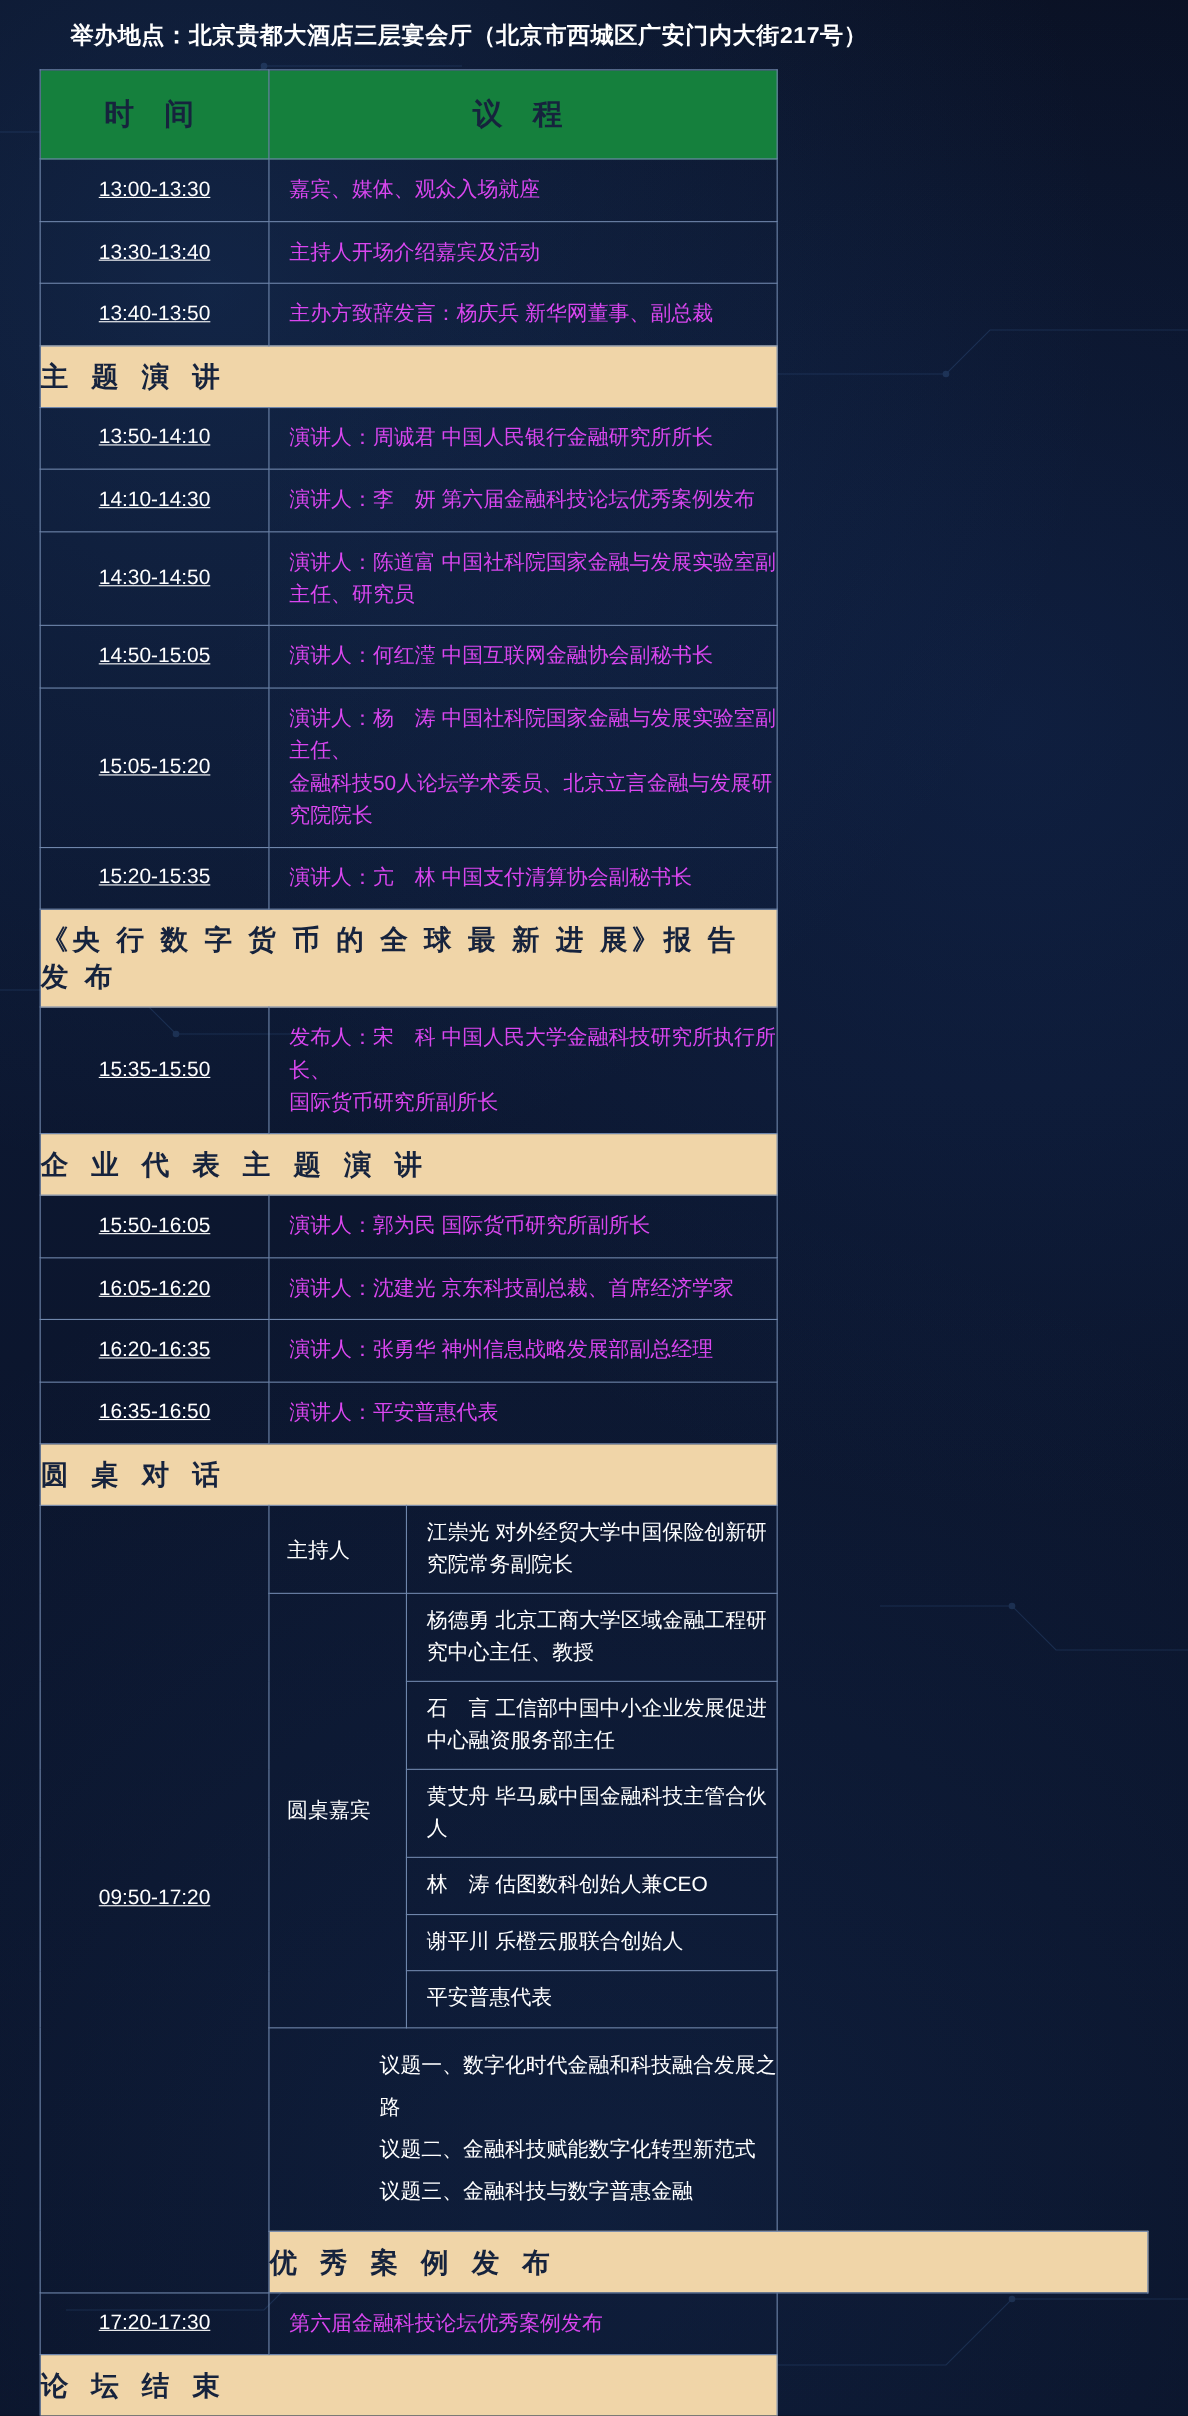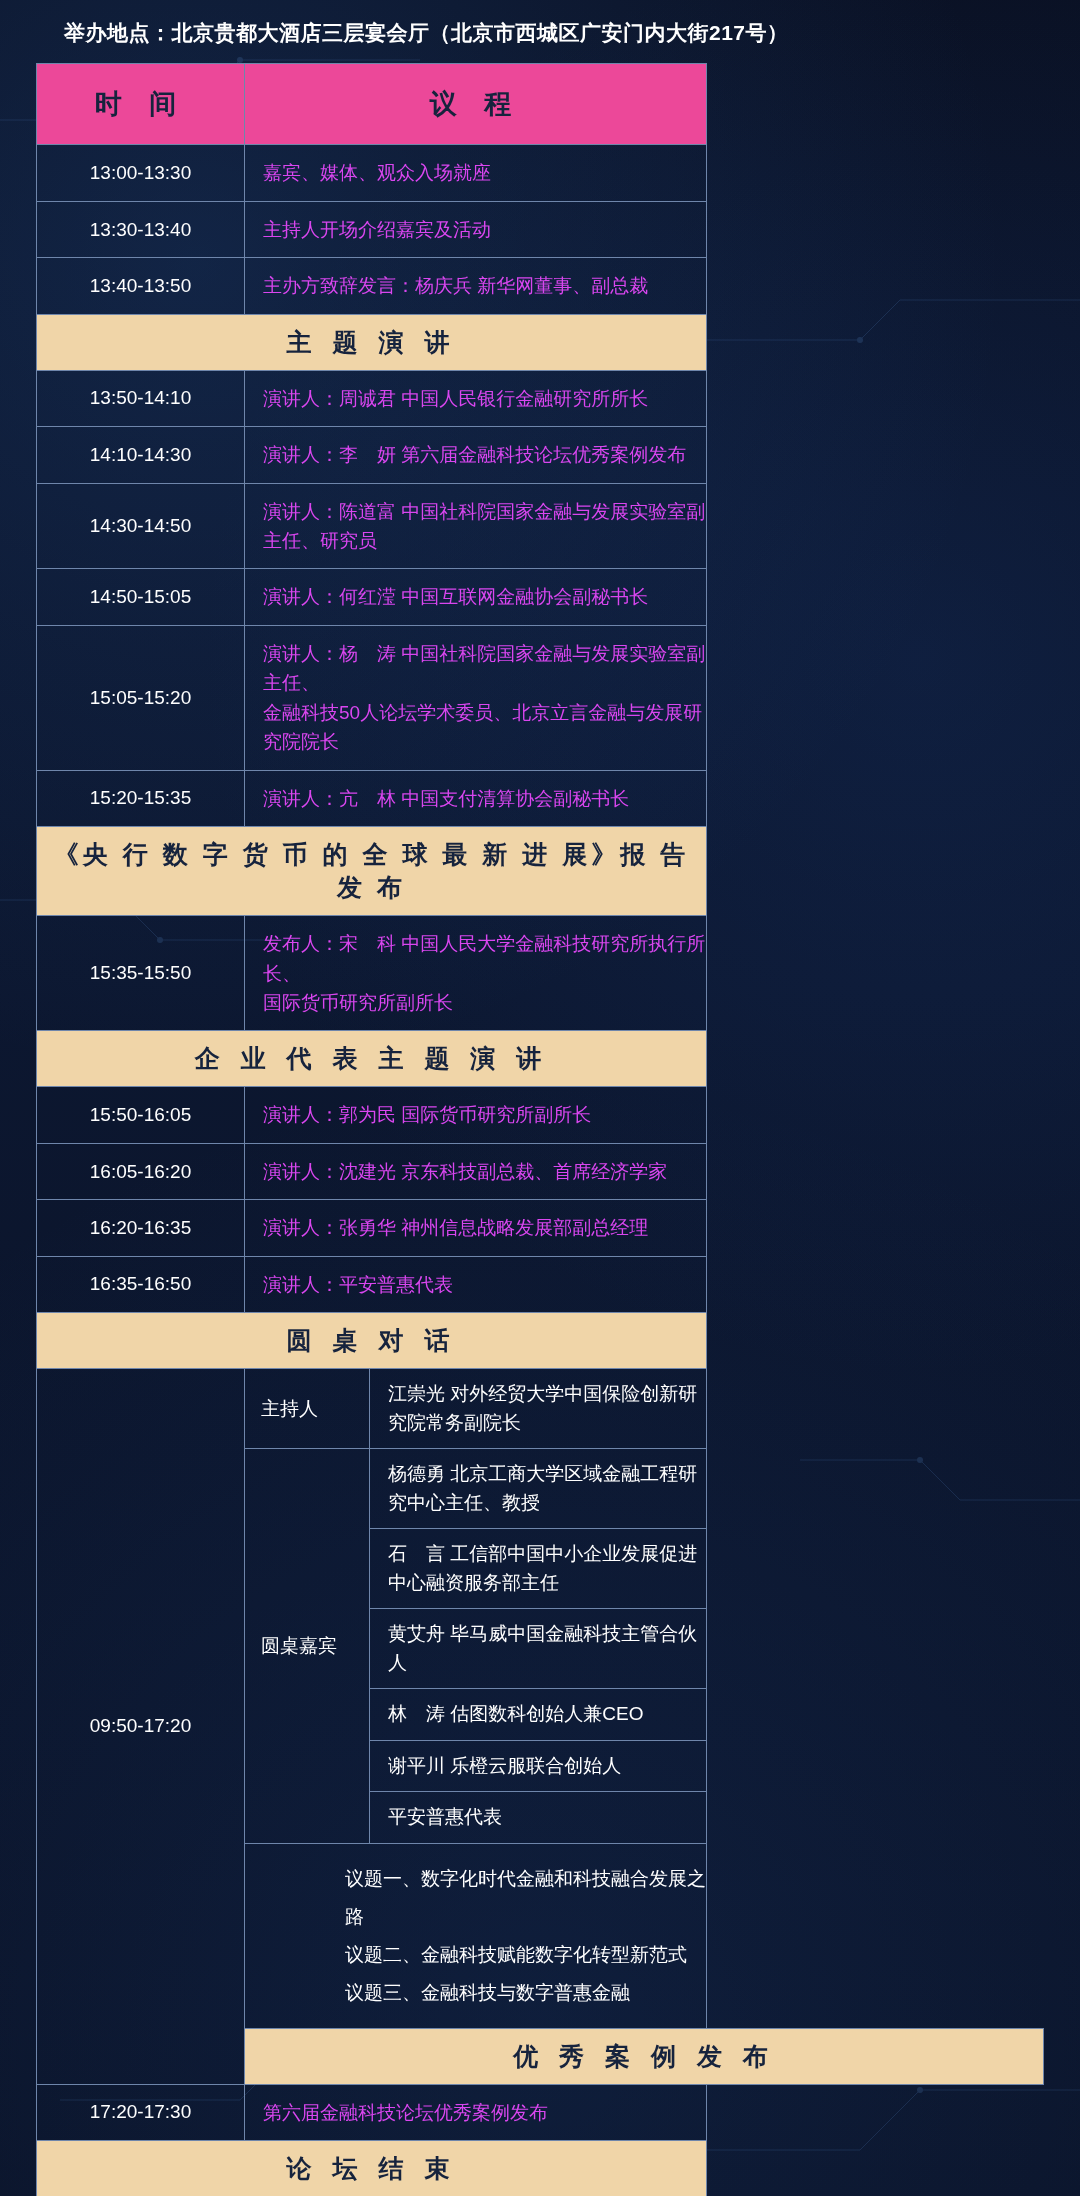--- a/index.html
+++ b/index.html
@@ -33,47 +33,47 @@
     border-collapse:collapse;
     width:1008px;
     margin:0 auto;
     table-layout:fixed;
   }
   td,th{
     border:1px solid #6f86ab;
     vertical-align:middle;
   }
   .hdr td{
-    background:#ec4899;
+    background:#15803d;
     color:#16233d;
     font-weight:bold;
     text-align:center;
     font-size:27px;
     letter-spacing:10px;
     padding:22px 0;
   }
   .time-cell{
     width:208px;
     text-align:center;
     font-size:19px;
     color:#ffffff;
     padding:14px 4px;
     white-space:nowrap;
+    text-decoration:underline;
   }
   .agenda-cell{
     font-size:19px;
     color:#d946ef;
     padding:13px 0 13px 18px;
     line-height:1.55;
   }
   .section td{
     background:#f0d5a8;
     color:#16233d;
     font-weight:bold;
-    text-align:center;
     font-size:25px;
     letter-spacing:7px;
     padding:11px 0;
   }
   .sub-label{
     width:125px;
     text-align:left;
     padding:10px 0 10px 16px;
     font-size:19px;
     white-space:nowrap;

